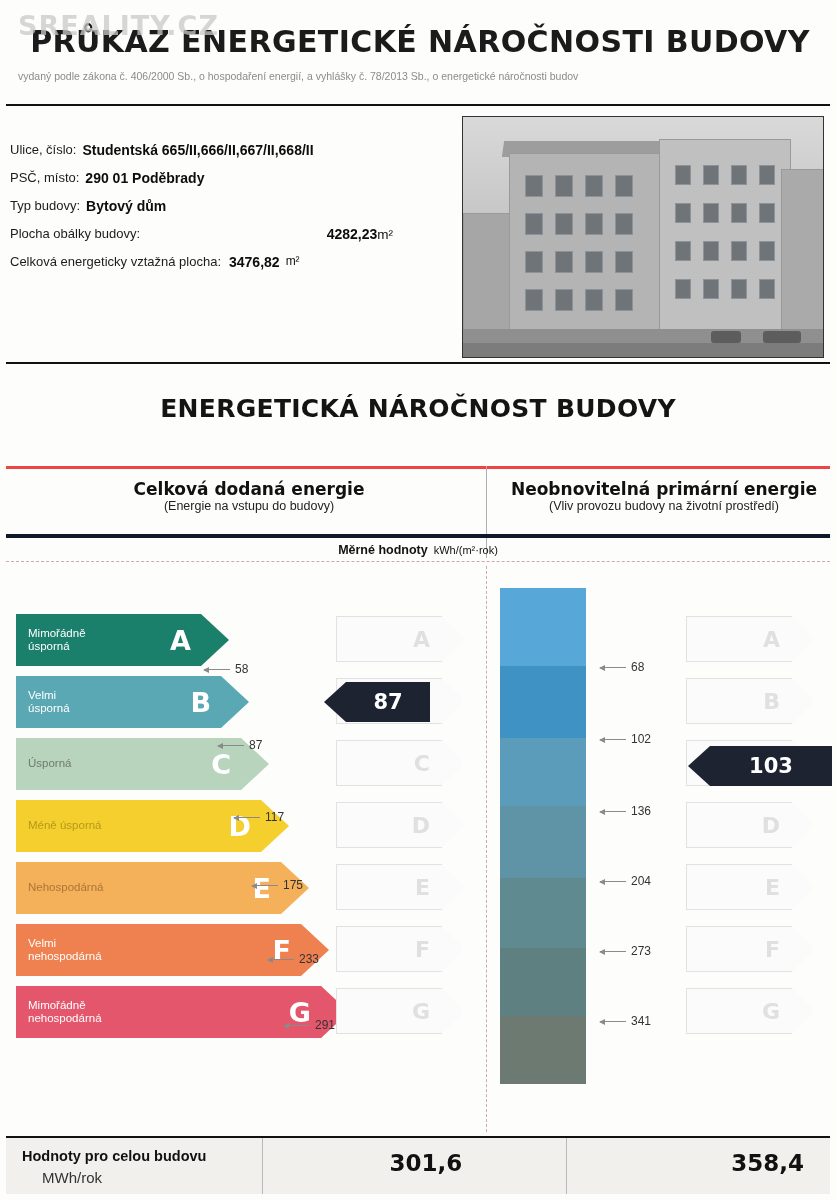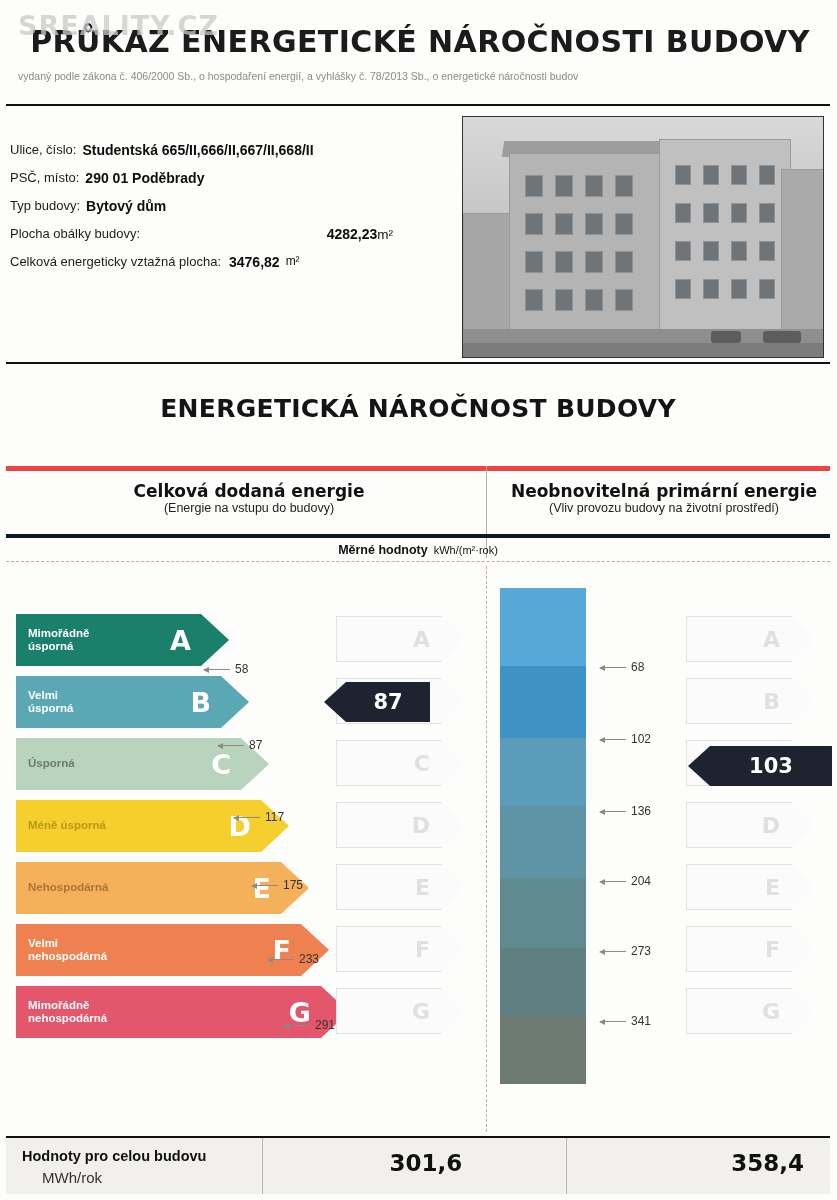--- a/index.html
+++ b/index.html
@@ -157,21 +157,21 @@
     letter-spacing: .3px;
     color: #141414;
     font-family: "DejaVu Sans", sans-serif;
   }
 
   
   .colhead {
     position: absolute;
     left: 6px; top: 466px;
     width: 824px; height: 62px;
-    border-top: 5px solid #ef4444;
+    border-top: 3px solid #ef4444;
   }
   .colhead .col {
     position: absolute; top: 10px;
     text-align: center;
   }
   .colhead .col.left { left: 4px; width: 478px; }
   .colhead .col.right { left: 486px; width: 344px; }
   .colhead .t1 {
     font-size: 17px; font-weight: bold; color: #111;
     font-family: "DejaVu Sans", sans-serif;
@@ -226,21 +226,21 @@
     position: relative;
     box-sizing: border-box;
   }
   .arrow .tip {
     width: 0; height: 0;
     border-top: 26px solid transparent;
     border-bottom: 26px solid transparent;
   }
   .arrow .lbl {
     font-size: 11.5px;
-    font-weight: bold;
+    font-weight: normal;
     line-height: 1.15;
     padding-left: 12px;
     white-space: pre-line;
   }
   .arrow .letter {
     position: absolute;
     right: 10px;
     font-size: 27px;
     font-weight: bold;
     font-family: "DejaVu Sans", sans-serif;

